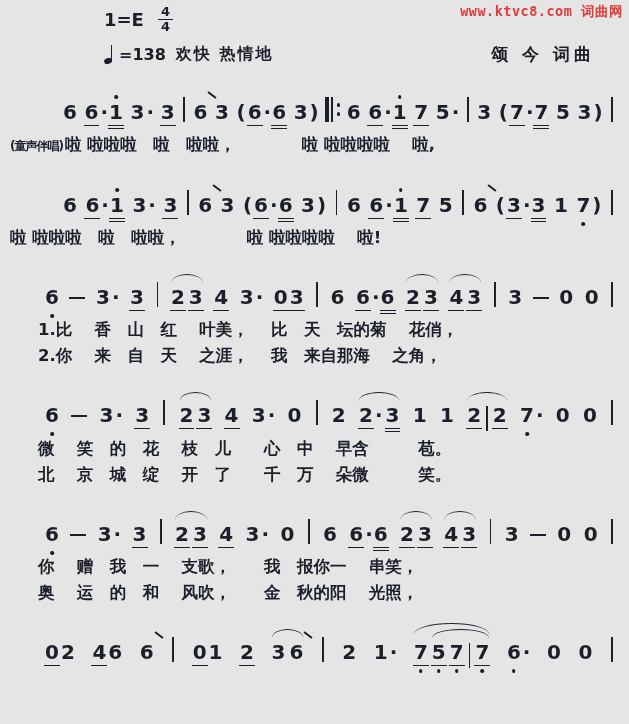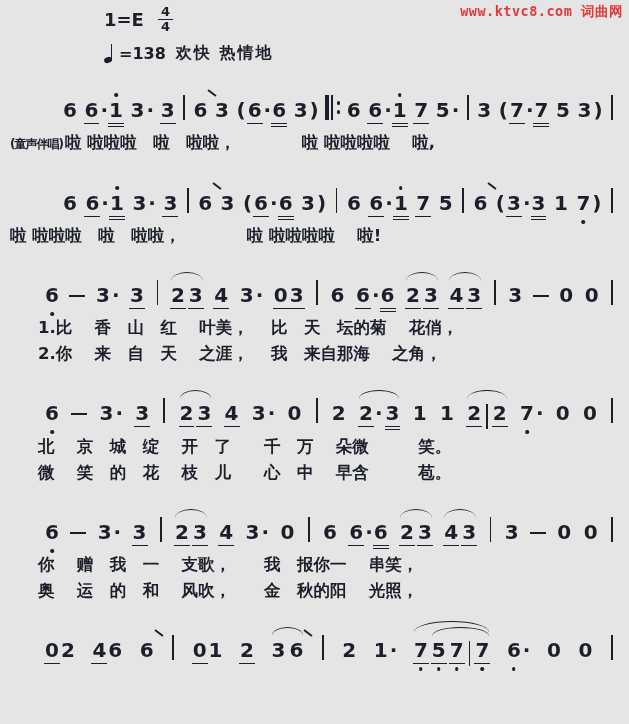--- a/index.html
+++ b/index.html
@@ -86,20 +86,21 @@
         <span class="top">4</span>
         <span class="bot">4</span>
       </span>
     </div>
     <div class="temporow">
       <span class="tempo">
         <span class="qnote"></span>
         <span>=138</span>
         <span class="words">欢快  热情地</span>
       </span>
+      <span class="credit">颂 今 词曲</span>
     </div>
   </div>
   <div id="score">
       <div class="system indent-a">
         <div class="noterow">
           <span class="cell">
             <span class="cellpart"><span class="note">6</span></span>
           </span>
           <span class="cell">
             <span class="cellpart"><span class="note">6<span class="u1"></span></span><span class="aug">·</span></span>
@@ -395,22 +396,22 @@
           <span class="cell">
             <span class="cellpart"><span class="note">0</span></span>
           </span>
           <span class="cell">
             <span class="cellpart"><span class="note">0</span></span>
           </span>
           <span class="cell">
             <span class="bar"></span>
           </span>
         </div>
+        <div class="lyric">微　 笑　的　花　 枝　儿　　心　中　 早含　　　苞。</div>
         <div class="lyric">北　 京　城　绽　 开　了　　千　万　 朵微　　　笑。</div>
-        <div class="lyric">微　 笑　的　花　 枝　儿　　心　中　 早含　　　苞。</div>
       </div>
       <div class="system indent-b">
         <div class="noterow">
           <span class="cell">
             <span class="cellpart"><span class="note">6<span class="ldot"></span></span></span>
           </span>
           <span class="cell">
             <span class="dash"></span>
           </span>
           <span class="cell">

